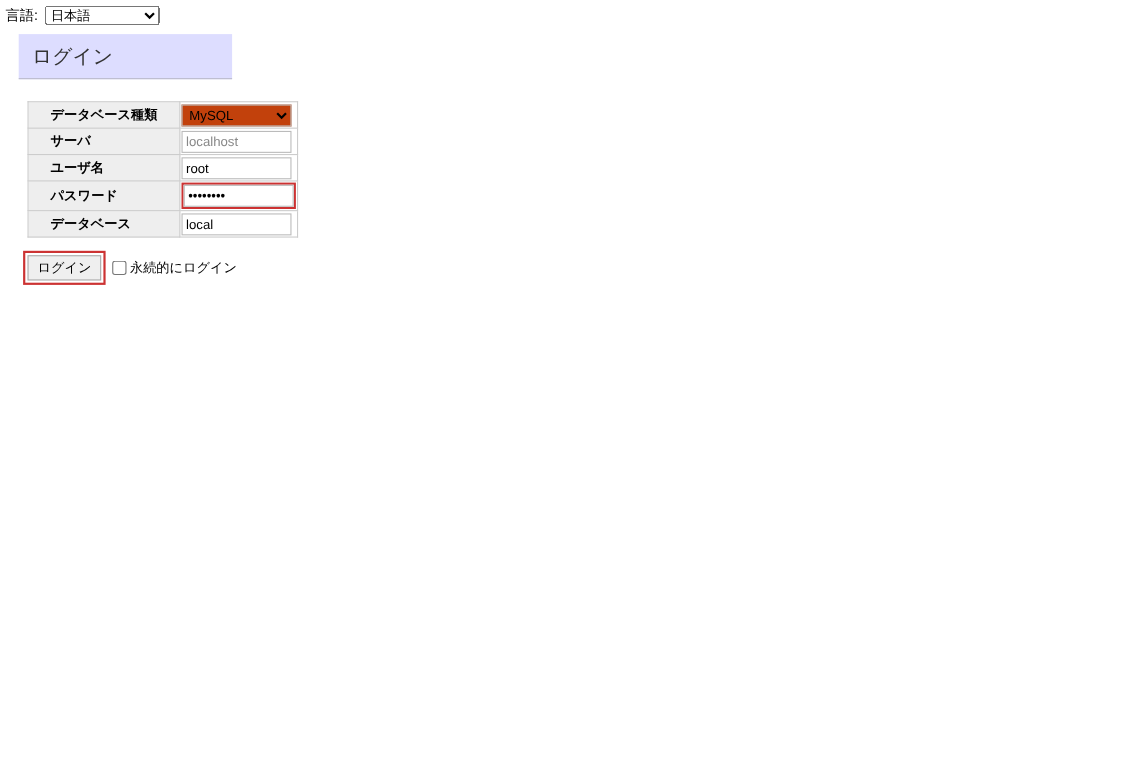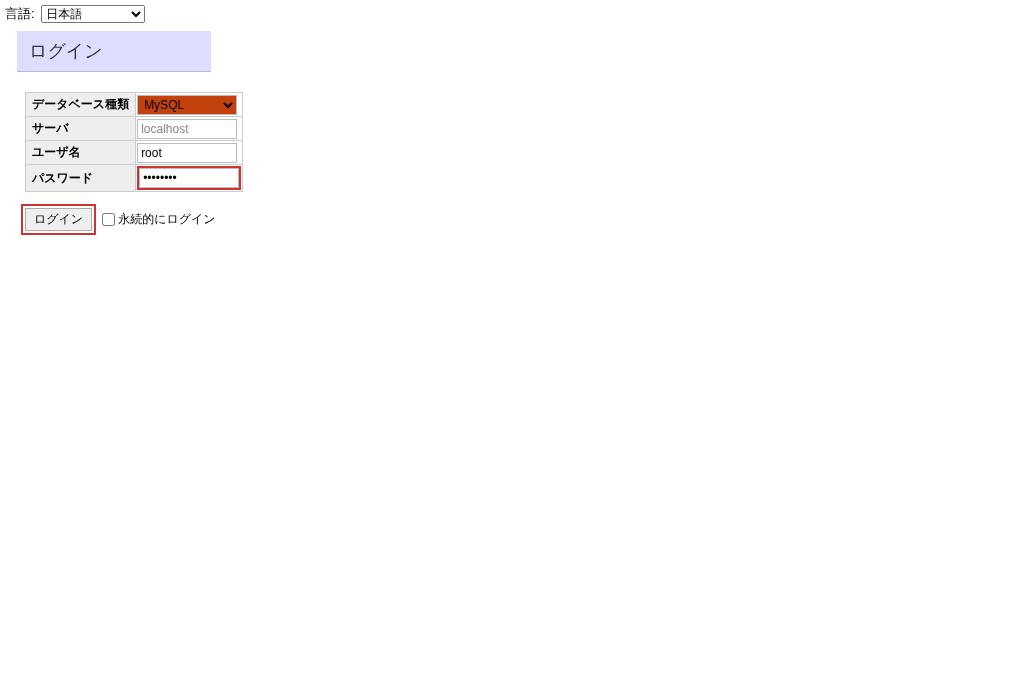--- a/index.html
+++ b/index.html
@@ -63,21 +63,21 @@
     .form-table {
       border-collapse: collapse;
       margin-left: 8px;
     }
     .form-table th {
       background: #eee;
       border: 1px solid #ccc;
       font-weight: bold;
       font-size: 12px;
       text-align: left;
-      padding: 3px 6px;
+      padding: 3px 20px;
       white-space: nowrap;
     }
     .form-table td {
       border: 1px solid #ccc;
       padding: 1px;
     }
     .form-table select {
       font-size: 12px;
       width: 100px;
       border: 1px solid #bbb;
@@ -162,20 +162,26 @@
         </td>
       </tr>
       <tr>
         <th>パスワード</th>
         <td>
           <span class="highlight-red">
             <input type="password" value="••••••••" style="">
           </span>
         </td>
       </tr>
+      <tr>
+        <th>データベース</th>
+        <td>
+          <input type="text" value="local" style="">
+        </td>
+      </tr>
     </tbody>
       </table>
 
     <div class="submit-row">
       <span class="highlight-btn">
         <button class="login-btn">ログイン</button>
       </span>
       <label class="perm-label">
         <input type="checkbox" style="">
         <span>永続的にログイン</span>

